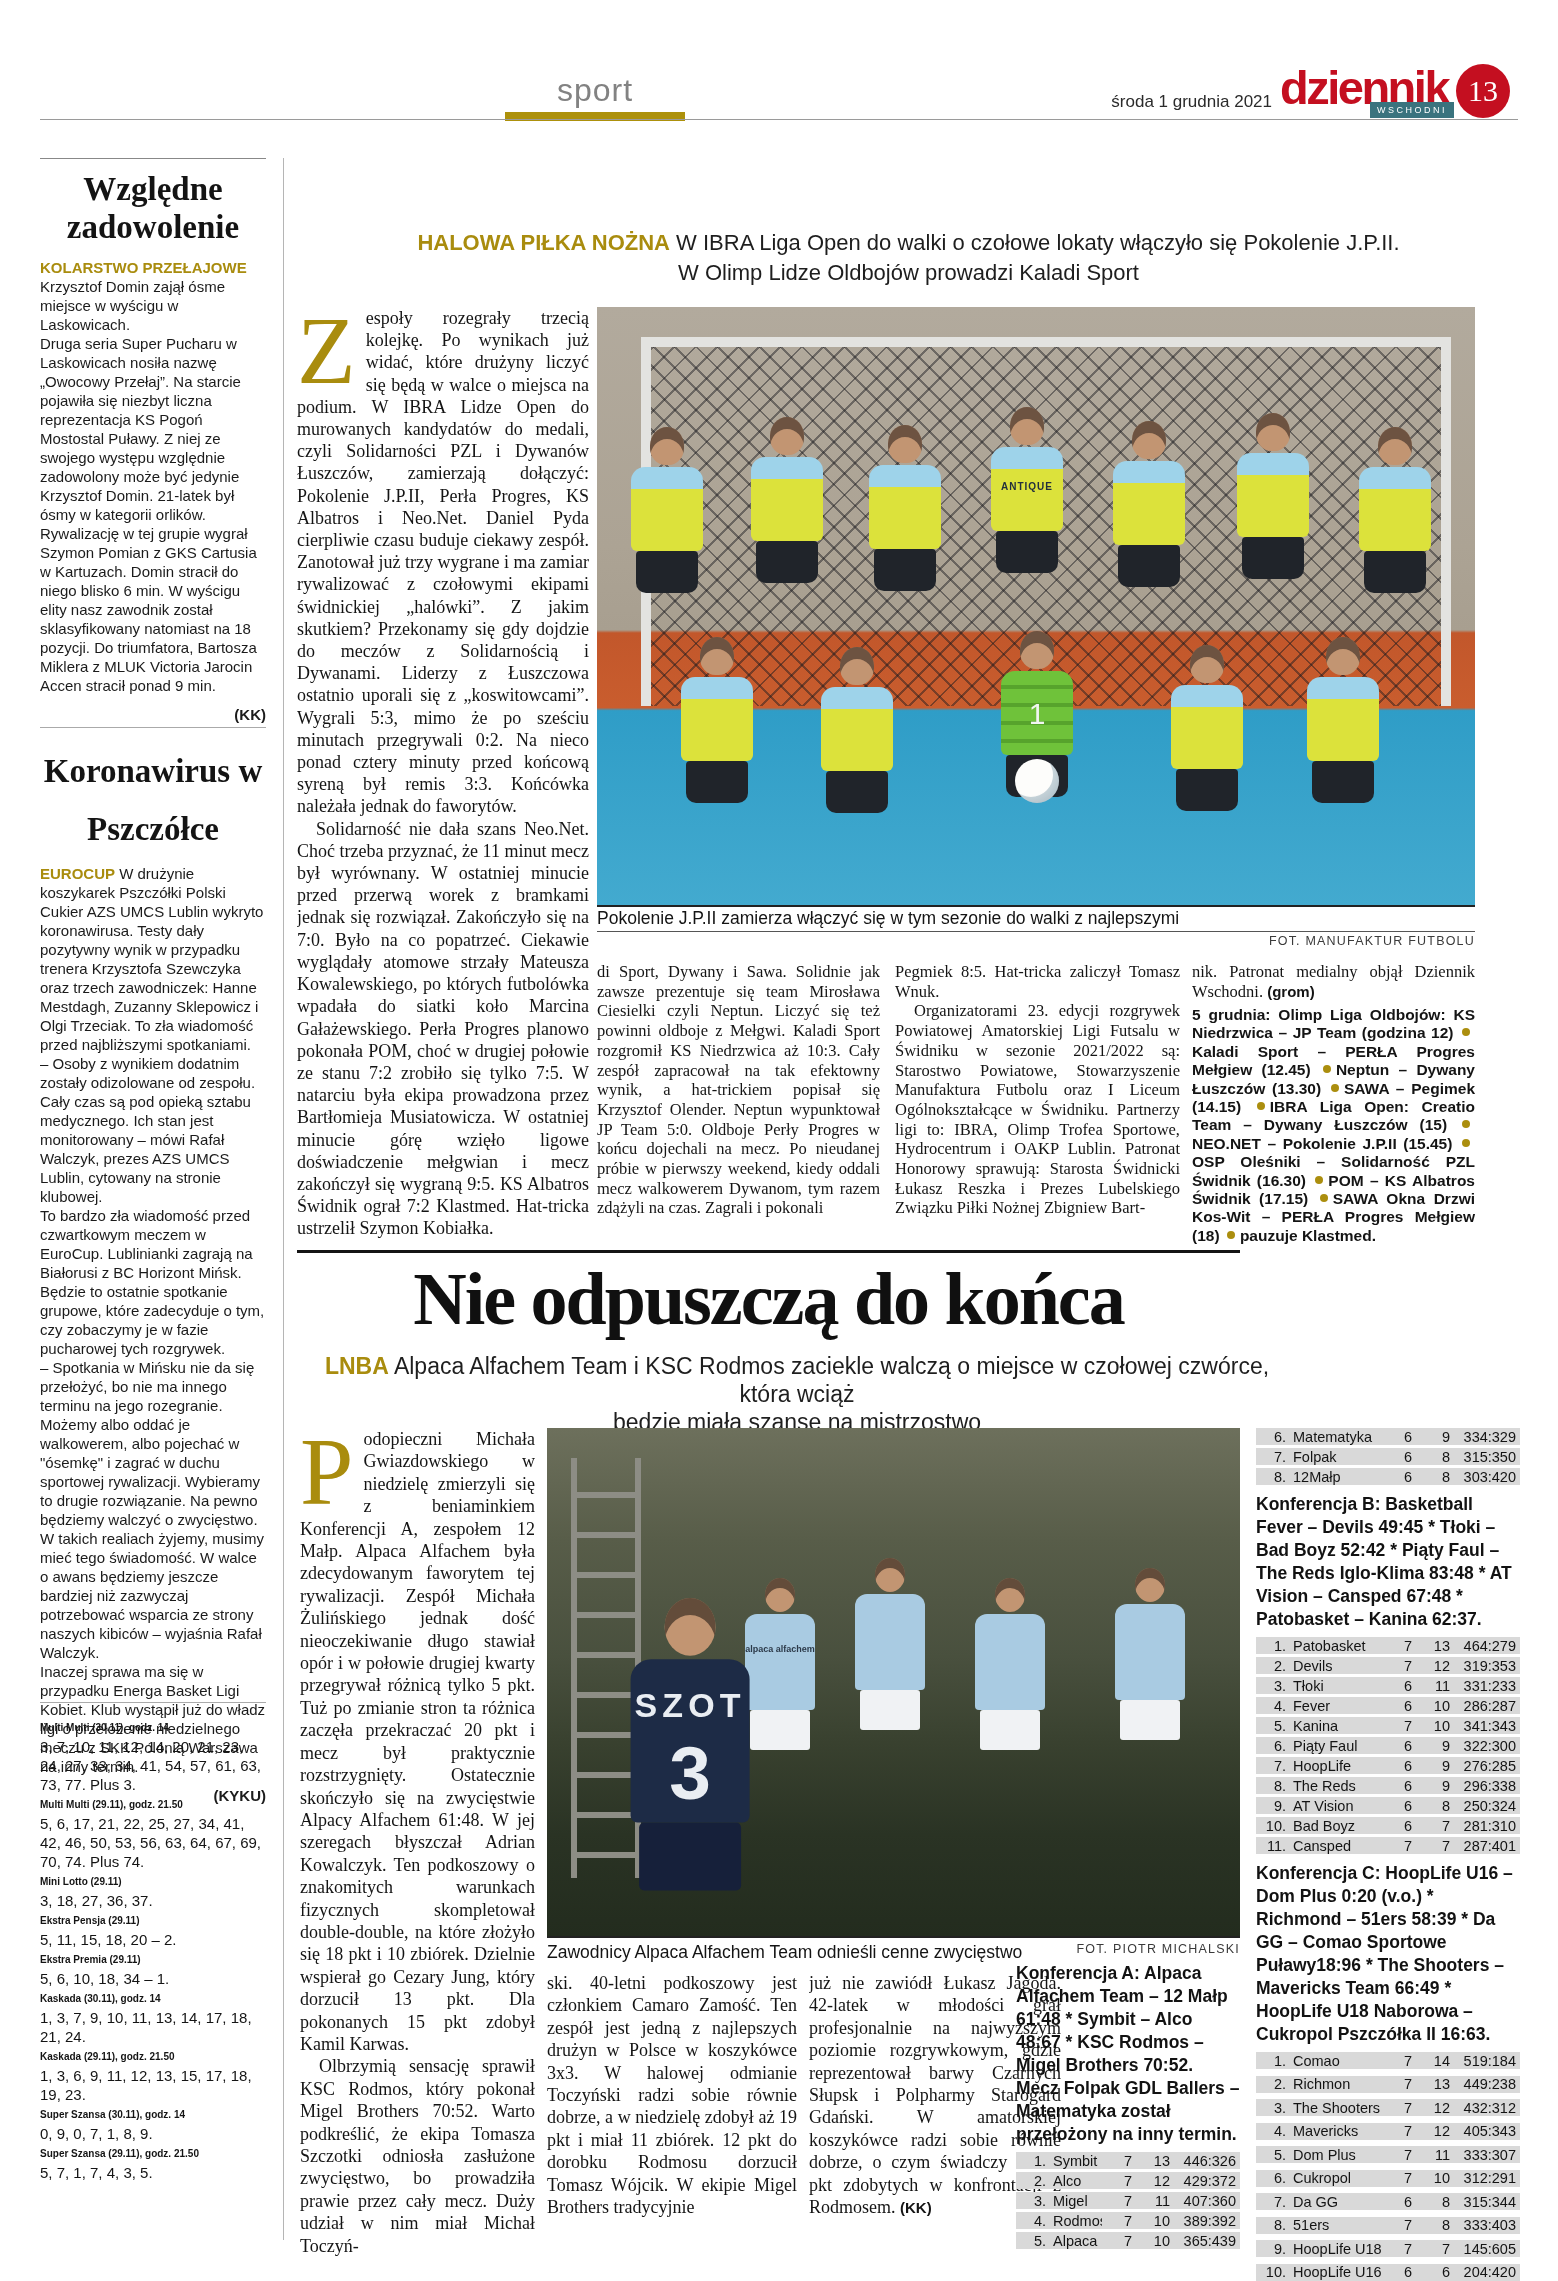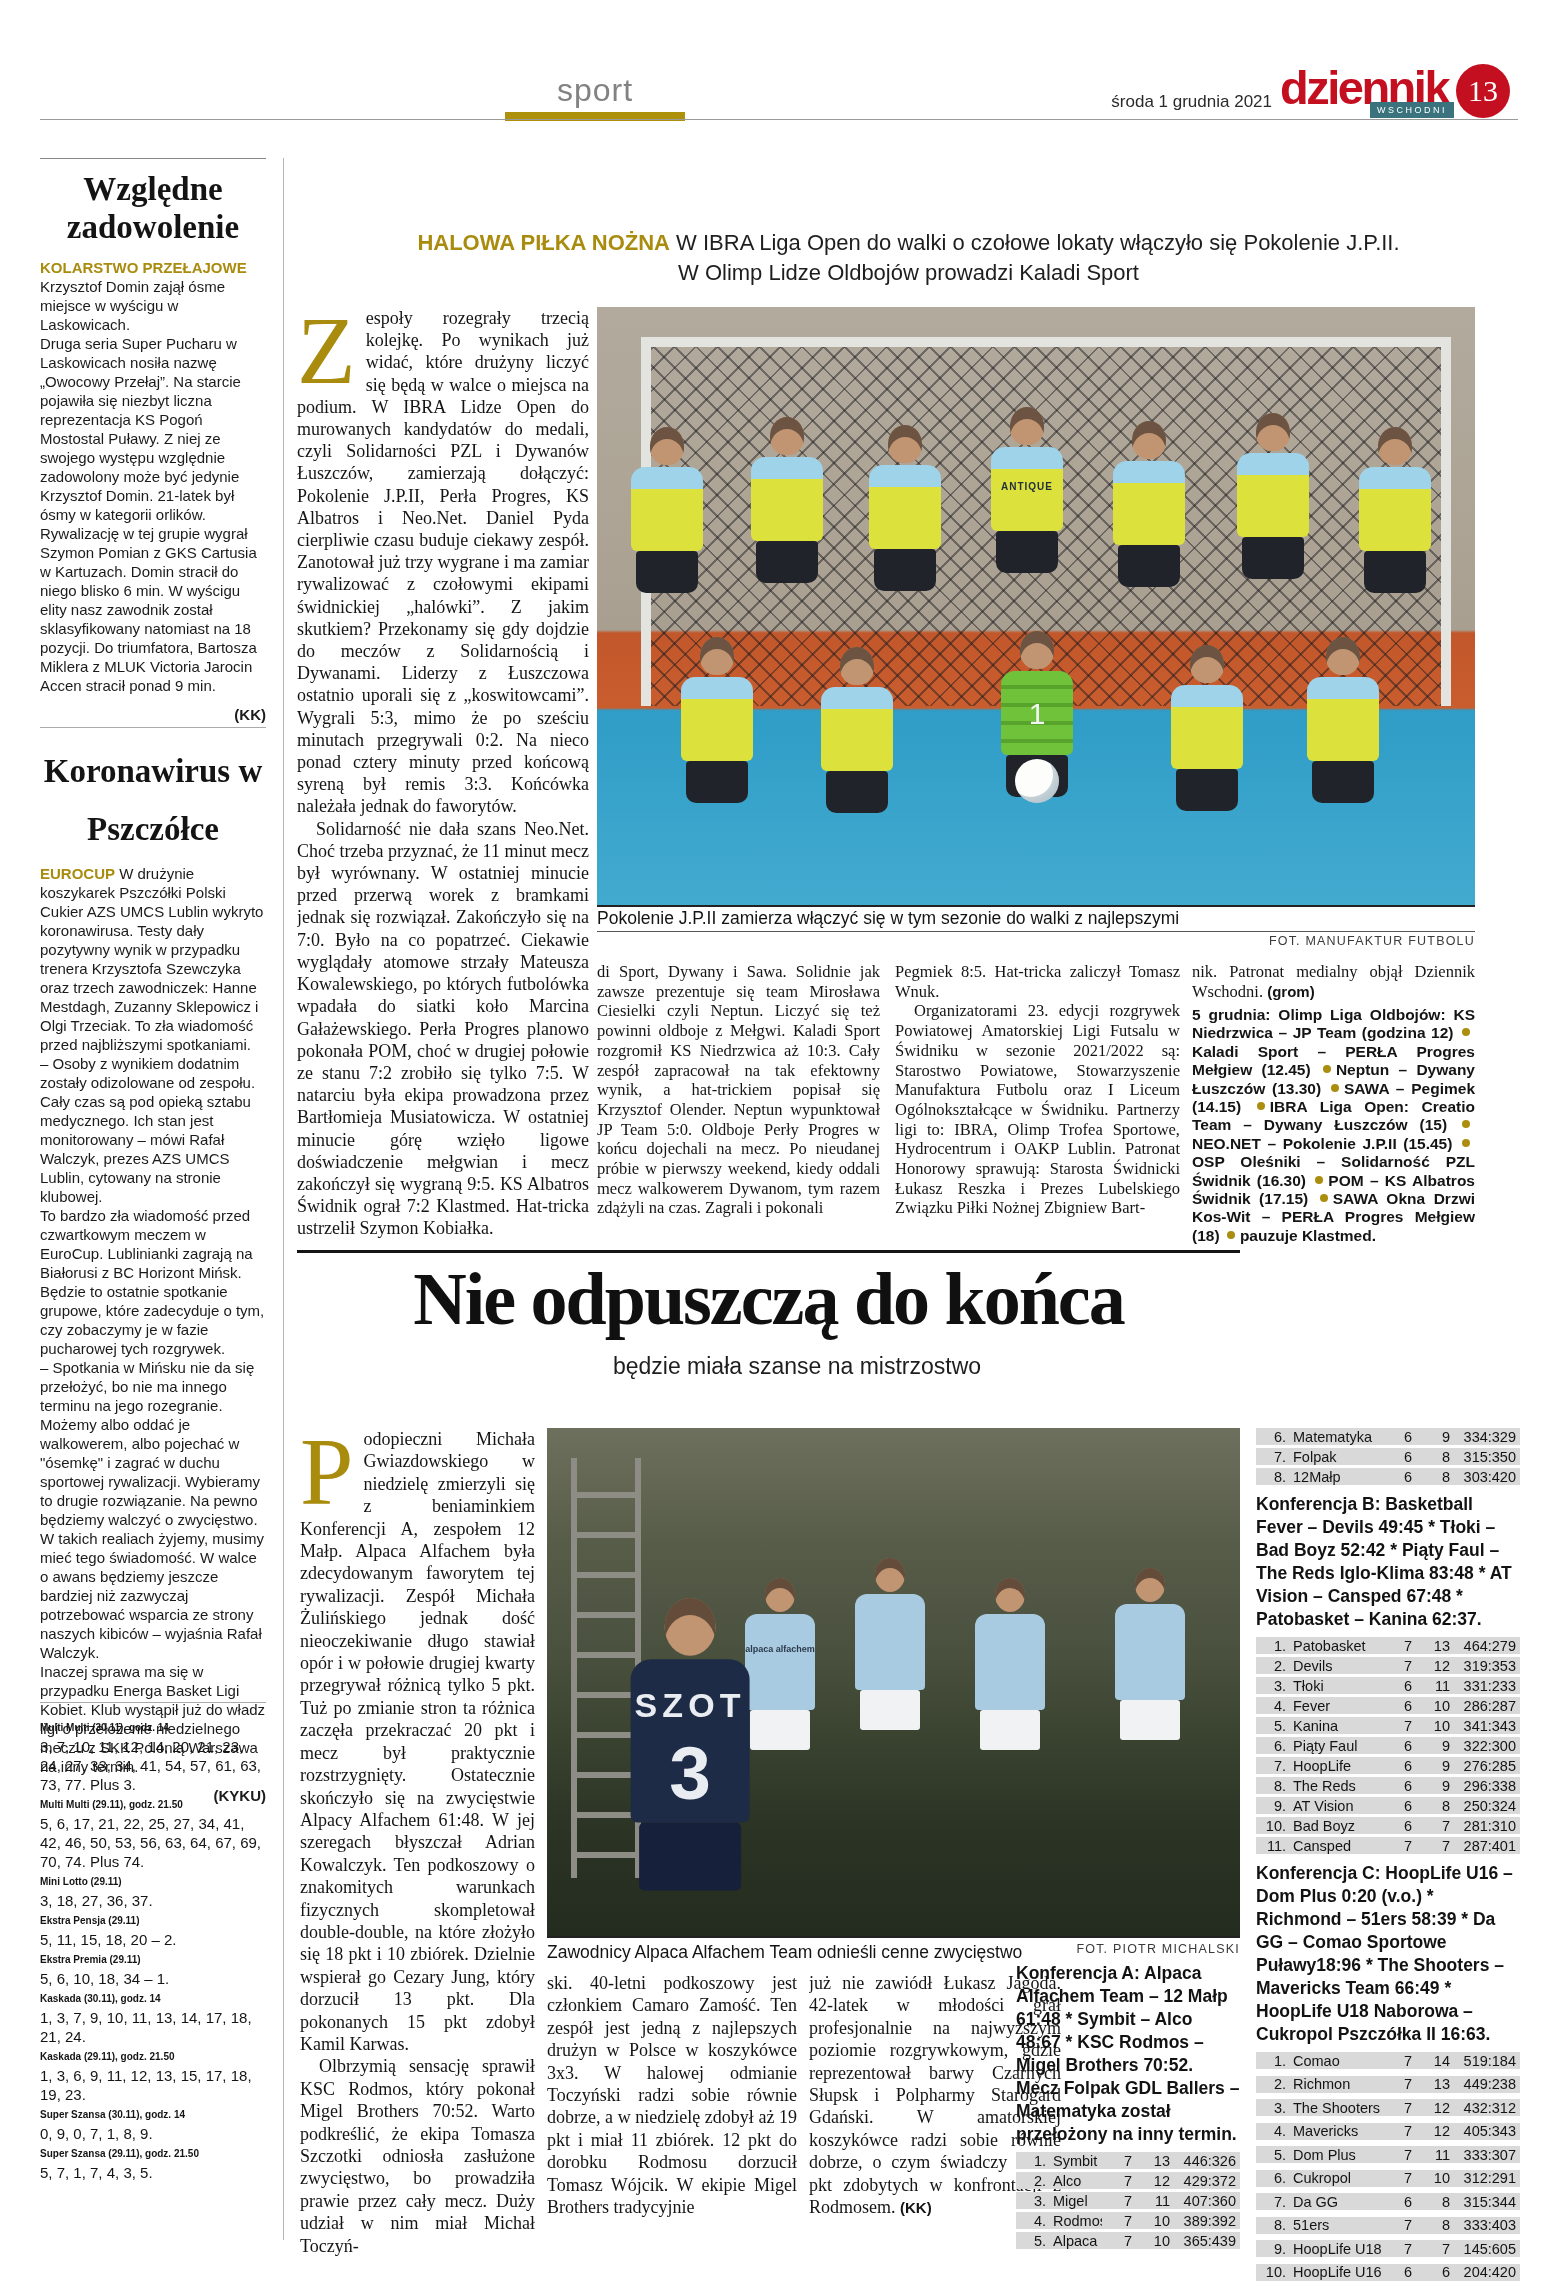--- a/index.html
+++ b/index.html
@@ -339,20 +339,22 @@
       <span>nik. Patronat medialny objął Dziennik Wschodni. </span><b>(grom)</b>
     </div>
     <div class="sched">
       
     <span class="sched-item"><b class="sch-league">5 grudnia: Olimp Liga Oldbojów: </b><span>KS Niedrzwica – JP Team (godzina 12)</span> </span><span class="sched-item"><span class="dot"></span><b class="sch-league"></b><span>Kaladi Sport – PERŁA Progres Mełgiew (12.45)</span> </span><span class="sched-item"><span class="dot"></span><b class="sch-league"></b><span>Neptun – Dywany Łuszczów (13.30)</span> </span><span class="sched-item"><span class="dot"></span><b class="sch-league"></b><span>SAWA – Pegimek (14.15)</span> </span><span class="sched-item"><span class="dot"></span><b class="sch-league">IBRA Liga Open: </b><span>Creatio Team – Dywany Łuszczów (15)</span> </span><span class="sched-item"><span class="dot"></span><b class="sch-league"></b><span>NEO.NET – Pokolenie J.P.II (15.45)</span> </span><span class="sched-item"><span class="dot"></span><b class="sch-league"></b><span>OSP Oleśniki – Solidarność PZL Świdnik (16.30)</span> </span><span class="sched-item"><span class="dot"></span><b class="sch-league"></b><span>POM – KS Albatros Świdnik (17.15)</span> </span><span class="sched-item"><span class="dot"></span><b class="sch-league"></b><span>SAWA Okna Drzwi Kos-Wit – PERŁA Progres Mełgiew (18)</span> </span><span class="sched-item"><span class="dot"></span><b class="sch-league"></b><span>pauzuje Klastmed.</span> </span></div>
   </div>
 
   <div class="abs rule2"></div>
   <h1 class="abs h2-main serif" style="margin:0">Nie odpuszczą do końca</h1>
   <div class="abs subhead2">
+    <div><b class="gold">LNBA</b>
+      <span>Alpaca Alfachem Team i KSC Rodmos zaciekle walczą o miejsce w czołowej czwórce, która wciąż</span></div>
     <div>będzie miała szanse na mistrzostwo</div>
   </div>
 
   <div class="abs story-col col1-s2">
     <div class="dropwrap">
 
     <p class="dropcap">Podopieczni Michała Gwiazdowskiego w niedzielę zmierzyli się z beniaminkiem Konferencji A, zespołem 12 Małp. Alpaca Alfachem była zdecydowanym faworytem tej rywalizacji. Zespół Michała Żulińskiego jednak dość nieoczekiwanie długo stawiał opór i w połowie drugiej kwarty przegrywał różnicą tylko 5 pkt. Tuż po zmianie stron ta różnica zaczęła przekraczać 20 pkt i mecz był praktycznie rozstrzygnięty. Ostatecznie skończyło się na zwycięstwie Alpacy Alfachem 61:48. W jej szeregach błyszczał Adrian Kowalczyk. Ten podkoszowy o znakomitych warunkach fizycznych skompletował double-double, na które złożyło się 18 pkt i 10 zbiórek. Dzielnie wspierał go Cezary Jung, który dorzucił 13 pkt. Dla pokonanych 15 pkt zdobył Kamil Karwas.</p>
         <p>Olbrzymią sensację sprawił KSC Rodmos, który pokonał Migel Brothers 70:52. Warto podkreślić, że ekipa Tomasza Szczotki odniosła zasłużone zwycięstwo, bo prowadziła prawie przez cały mecz. Duży udział w nim miał Michał Toczyń-</p>
       </div>
   </div>

